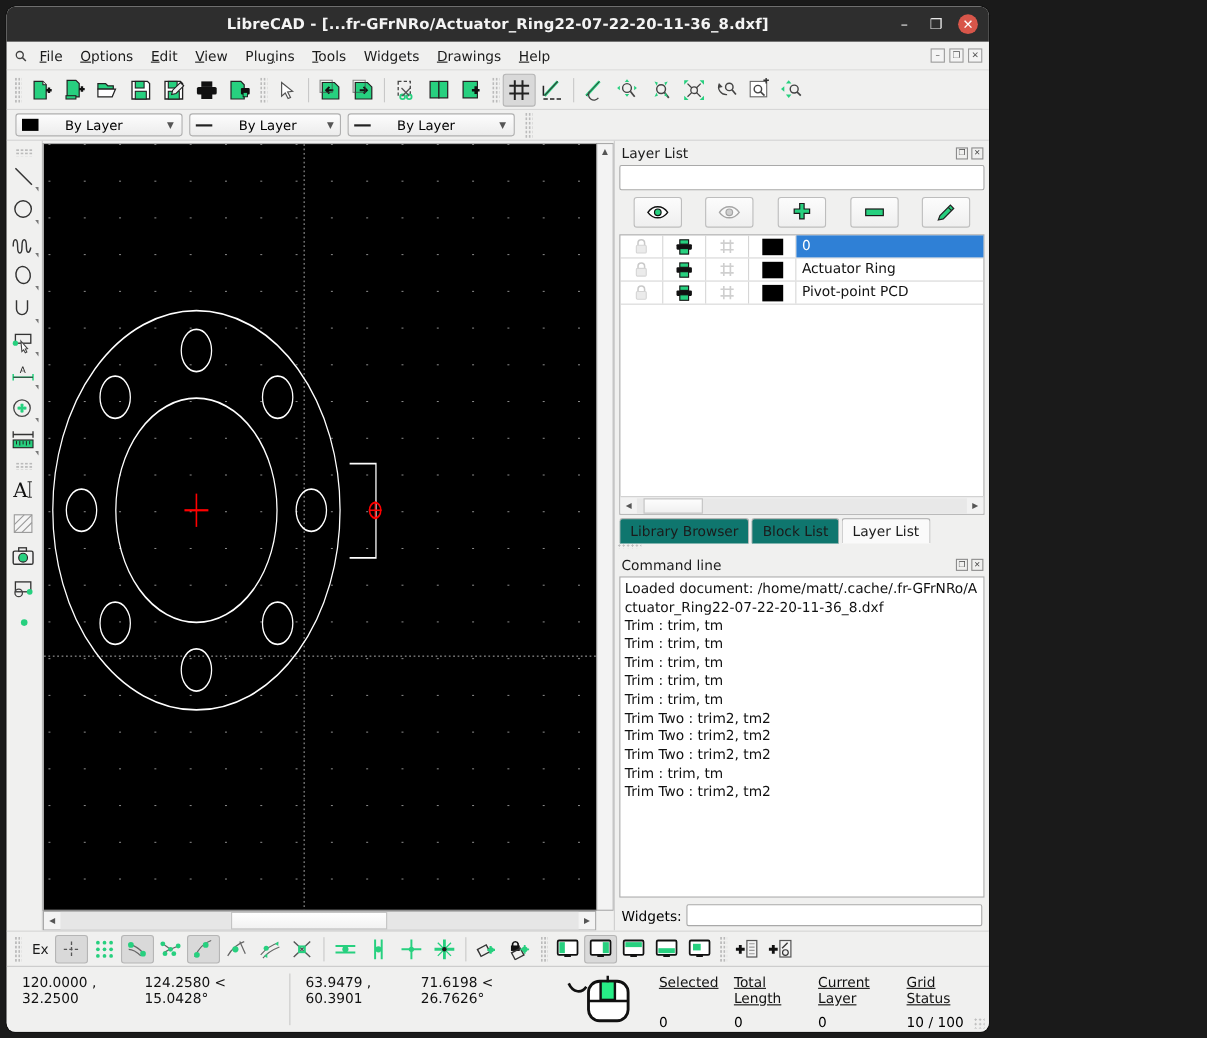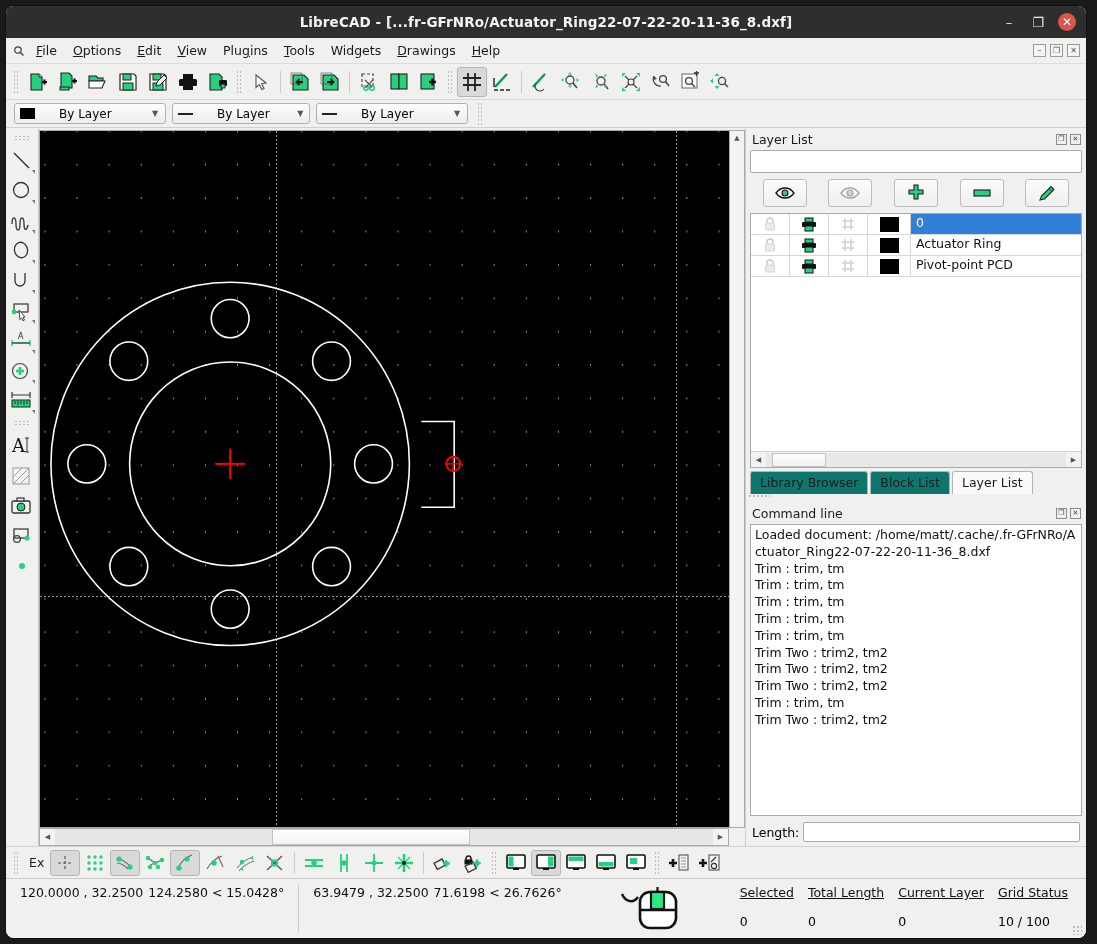--- a/index.html
+++ b/index.html
@@ -5,21 +5,21 @@
   * { box-sizing: border-box; }
   html, body { margin:0; padding:0; }
   body {
     width:1097px; height:944px;
     background:#1a1a1a;
     font-family:"DejaVu Sans", sans-serif;
     font-size:12px;
     overflow:hidden;
   }
   .window {
-    position:absolute; left:6px; top:6px; width:1080px; height:932px;
+    position:absolute; left:6px; top:6px; width:893px; height:932px;
     background:#f0f0ef; border-radius:8px; overflow:hidden;
     display:flex; flex-direction:column;
     box-shadow:0 0 0 1px #111;
   }
   
   .titlebar {
     height:32px; background:#2e2e2e; color:#f4f4f4;
     display:flex; align-items:center; position:relative; flex:0 0 32px;
   }
   .titlebar .title {
@@ -715,21 +715,21 @@
           <div>Trim : trim, tm</div>
           <div>Trim : trim, tm</div>
           <div>Trim : trim, tm</div>
           <div>Trim Two : trim2, tm2</div>
           <div>Trim Two : trim2, tm2</div>
           <div>Trim Two : trim2, tm2</div>
           <div>Trim : trim, tm</div>
           <div>Trim Two : trim2, tm2</div>
         </div>
         <div class="cmdprompt">
-          <span class="lbl">Length:</span>
+          <span class="lbl">Widgets:</span>
           <span class="inp"></span>
         </div>
       </div>
     </div>
   </div>
 
   <div class="bottombar">
     <div class="tb-grip"></div>
     <div class="bb-label">Ex</div>
 
@@ -895,21 +895,21 @@
     </div>
   </div>
 
   <div class="statusbar">
     <div class="sb-cell">
       <span>120.0000 , 32.2500</span>
       <span>124.2580 &lt; 15.0428°</span>
     </div>
     <div class="sb-div"></div>
     <div class="sb-cell">
-      <span>63.9479 , 32.2500</span>
+      <span>63.9479 , 60.3901</span>
       <span>71.6198 &lt; 26.7626°</span>
     </div>
     <div style="flex:1"></div>
     <div class="sb-mouse">
       <svg width="70" height="46" viewBox="0 0 70 46">
         <path d="M4 8c4 9 12 9 16 3" fill="none" stroke="#111" stroke-width="2.4"></path>
         <rect x="22" y="6" width="36" height="36" rx="10" fill="#fff" stroke="#111" stroke-width="2.6"></rect>
         <rect x="33" y="6" width="13" height="17" fill="#27ec86" stroke="#111" stroke-width="2.2"></rect>
         <path d="M39.5 1v6" stroke="#111" stroke-width="2.2"></path>
         <path d="M22 24h36" stroke="#111" stroke-width="2.4"></path>

